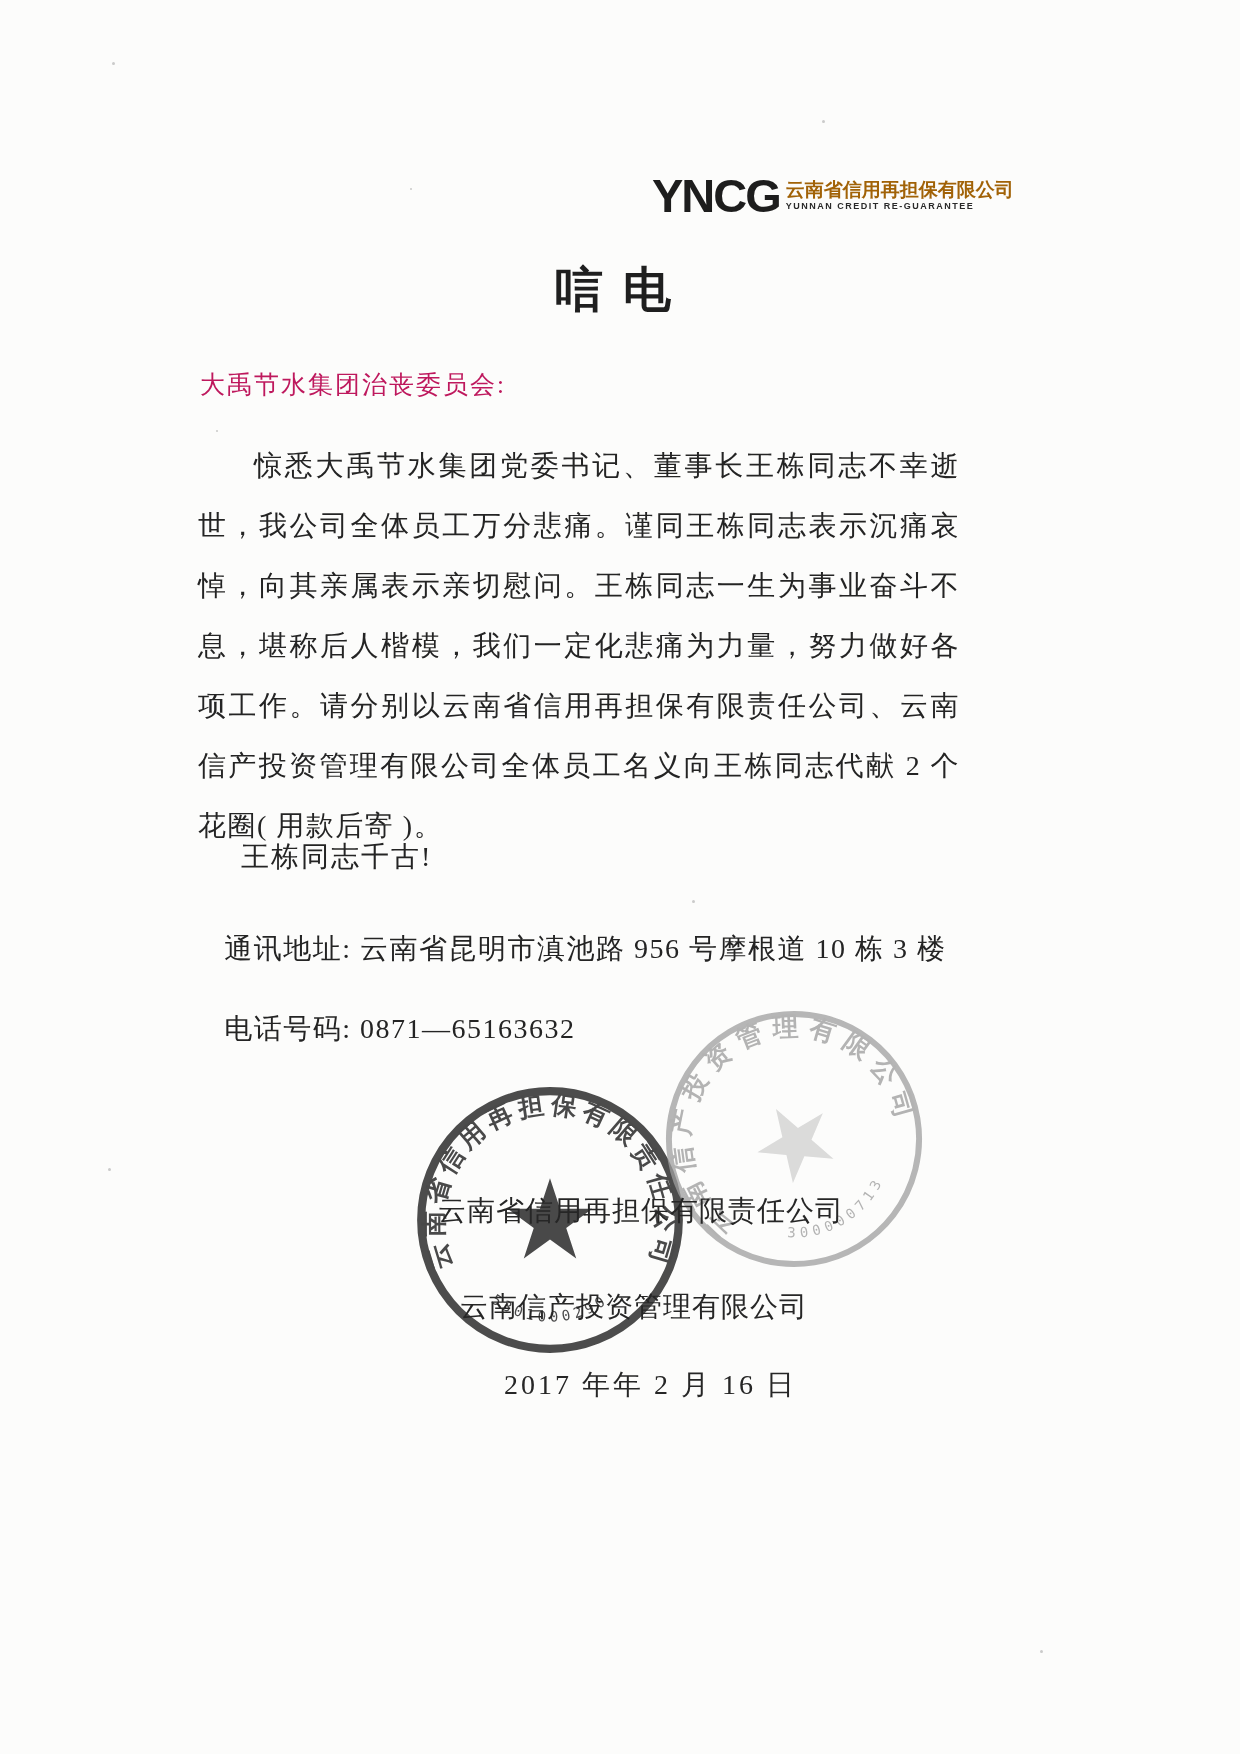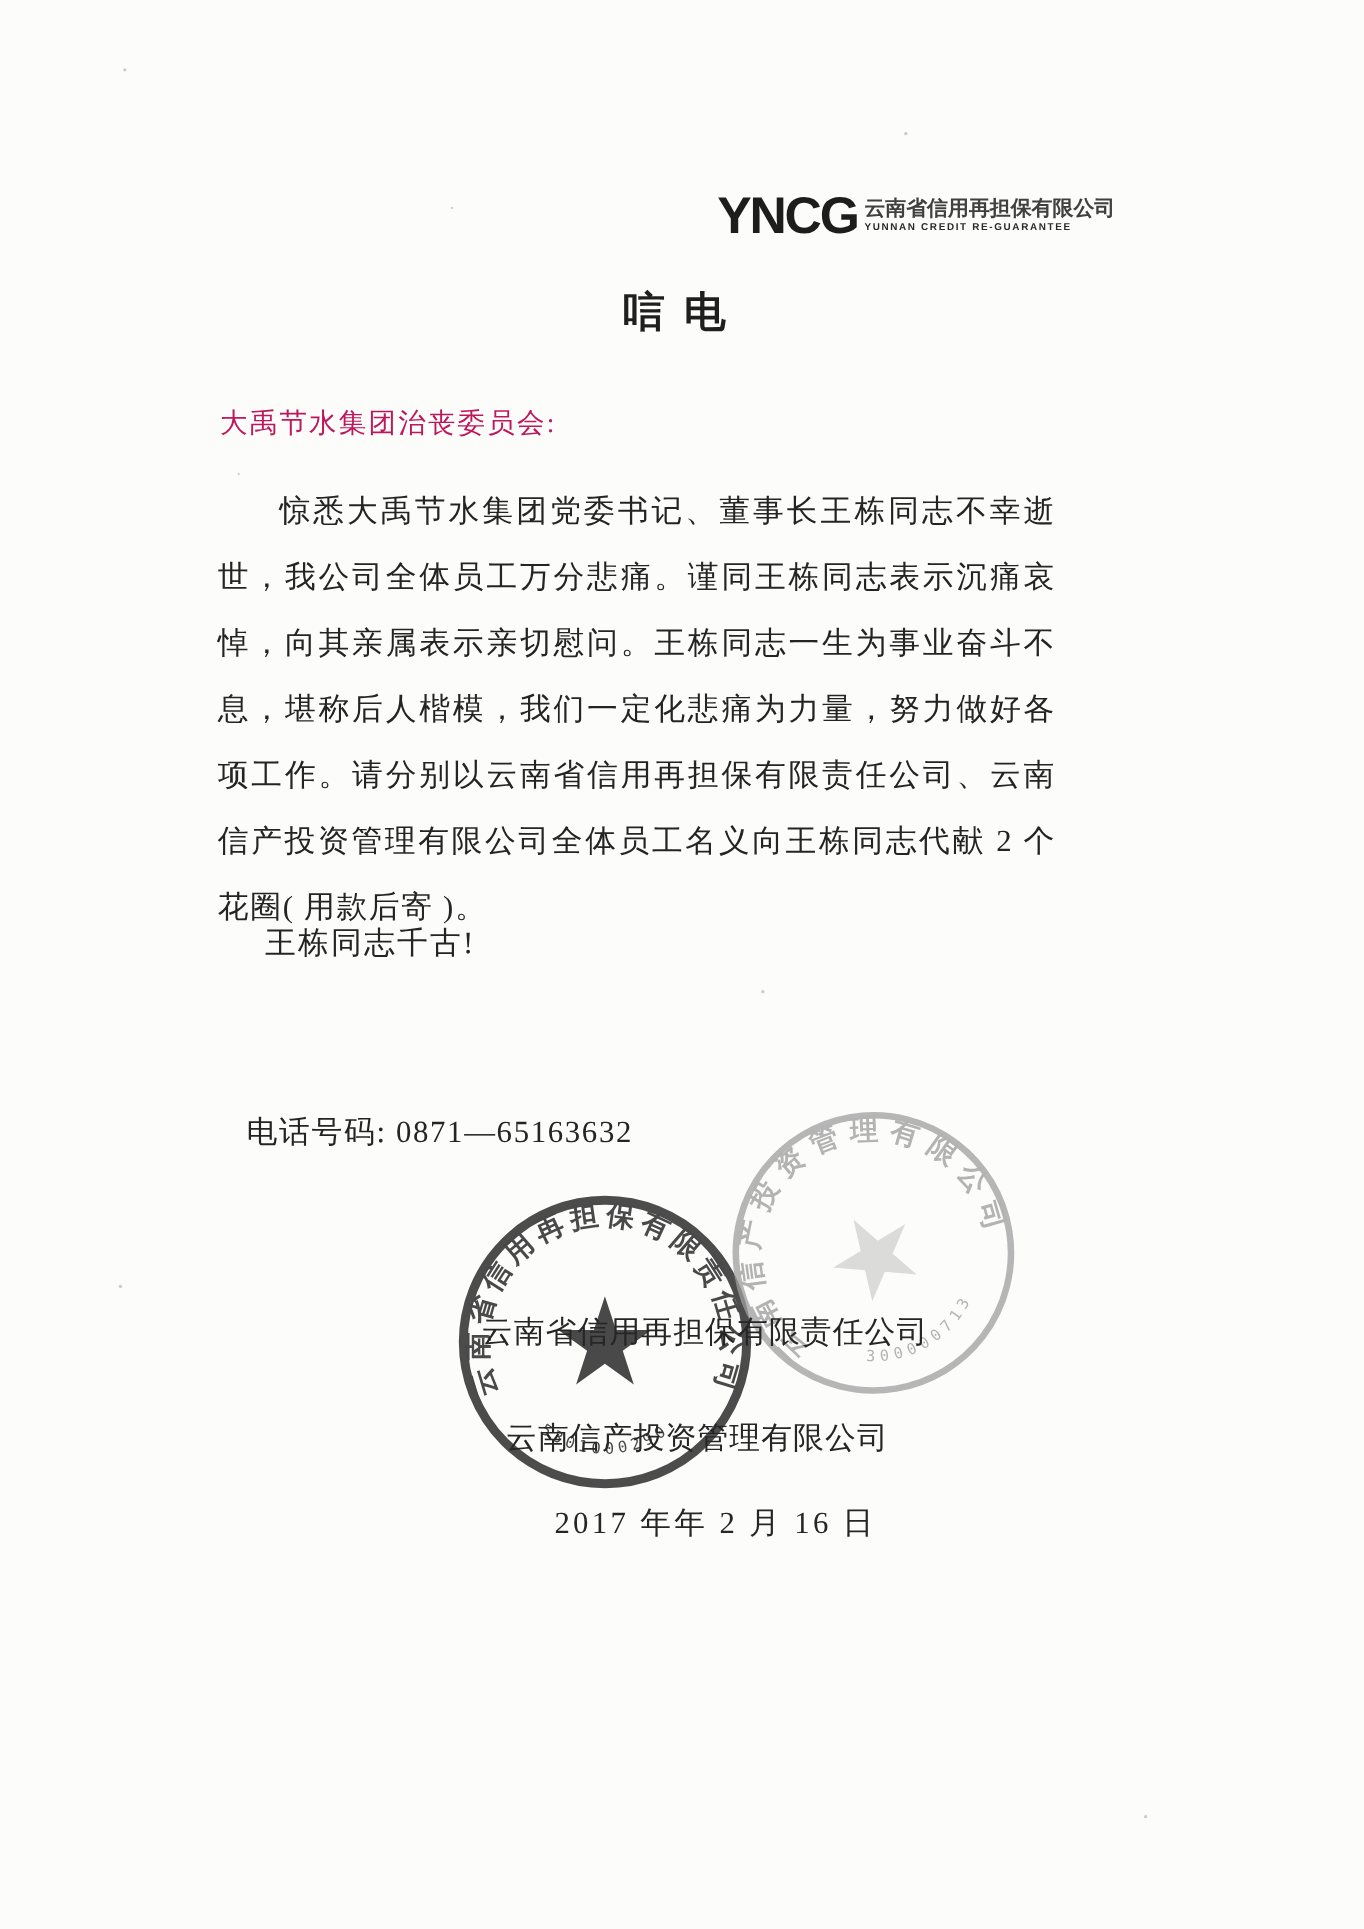--- a/index.html
+++ b/index.html
@@ -17,32 +17,32 @@
 
   
   .logo{position:absolute;top:172px;left:652px;display:flex;align-items:center;}
   .logo-abbr{
     font-family:"Liberation Sans","DejaVu Sans",sans-serif;
     font-weight:bold;font-size:47px;letter-spacing:-2px;color:#1d1d1d;line-height:1;
   }
   .logo-text{margin-left:6px;display:flex;flex-direction:column;line-height:1;}
   .logo-cn{
     font-family:"Liberation Sans","DejaVu Sans",sans-serif;
-    font-weight:bold;font-size:19px;letter-spacing:0;color:#404040;
+    font-weight:bold;font-size:19px;letter-spacing:0;color:#a16207;
   }
   .logo-en{
     font-family:"Liberation Sans","DejaVu Sans",sans-serif;
     font-weight:bold;font-size:9px;letter-spacing:1.5px;color:#2a2a2a;margin-top:3px;
   }
 
   
   .title{
     position:absolute;top:258px;left:0;right:10px;
     text-align:center;
-    font-size:38px;font-weight:bold;color:#1f1f1f;
+    font-size:48px;font-weight:bold;color:#1f1f1f;
     letter-spacing:4px;
   }
 
   .salutation{
     position:absolute;top:368px;left:200px;
     font-size:25px;color:#be185d;letter-spacing:2px;
   }
 
   .paragraph{
     position:absolute;top:436px;left:198px;width:762px;
@@ -99,20 +99,24 @@
   </div>
 
   <div class="title">唁 电</div>
 
   <div class="salutation">大禹节水集团治丧委员会:</div>
 
   <div class="paragraph">惊悉大禹节水集团党委书记、董事长王栋同志不幸逝世，我公司全体员工万分悲痛。谨同王栋同志表示沉痛哀悼，向其亲属表示亲切慰问。王栋同志一生为事业奋斗不息，堪称后人楷模，我们一定化悲痛为力量，努力做好各项工作。请分别以云南省信用再担保有限责任公司、云南信产投资管理有限公司全体员工名义向王栋同志代献 2 个花圈( 用款后寄 )。</div>
 
   <div class="tribute">王栋同志千古!</div>
 
+  <div class="contact-line addr">
+    <span>通讯地址:</span>
+    <span class="num">云南省昆明市滇池路 956 号摩根道 10 栋 3 楼</span>
+  </div>
   <div class="contact-line phone">
     <span>电话号码:</span>
     <span class="num">0871—65163632</span>
   </div>
 
   <div class="stamp stamp-left">
     <svg viewBox="0 0 270 270" xmlns="http://www.w3.org/2000/svg">
       <defs>
         <path id="arcL" d="M 45,190 A 105,105 0 1 1 225,190" fill="none"></path>
         <path id="arcLb" d="M 73,212 A 97,97 0 0 0 197,212" fill="none"></path>

